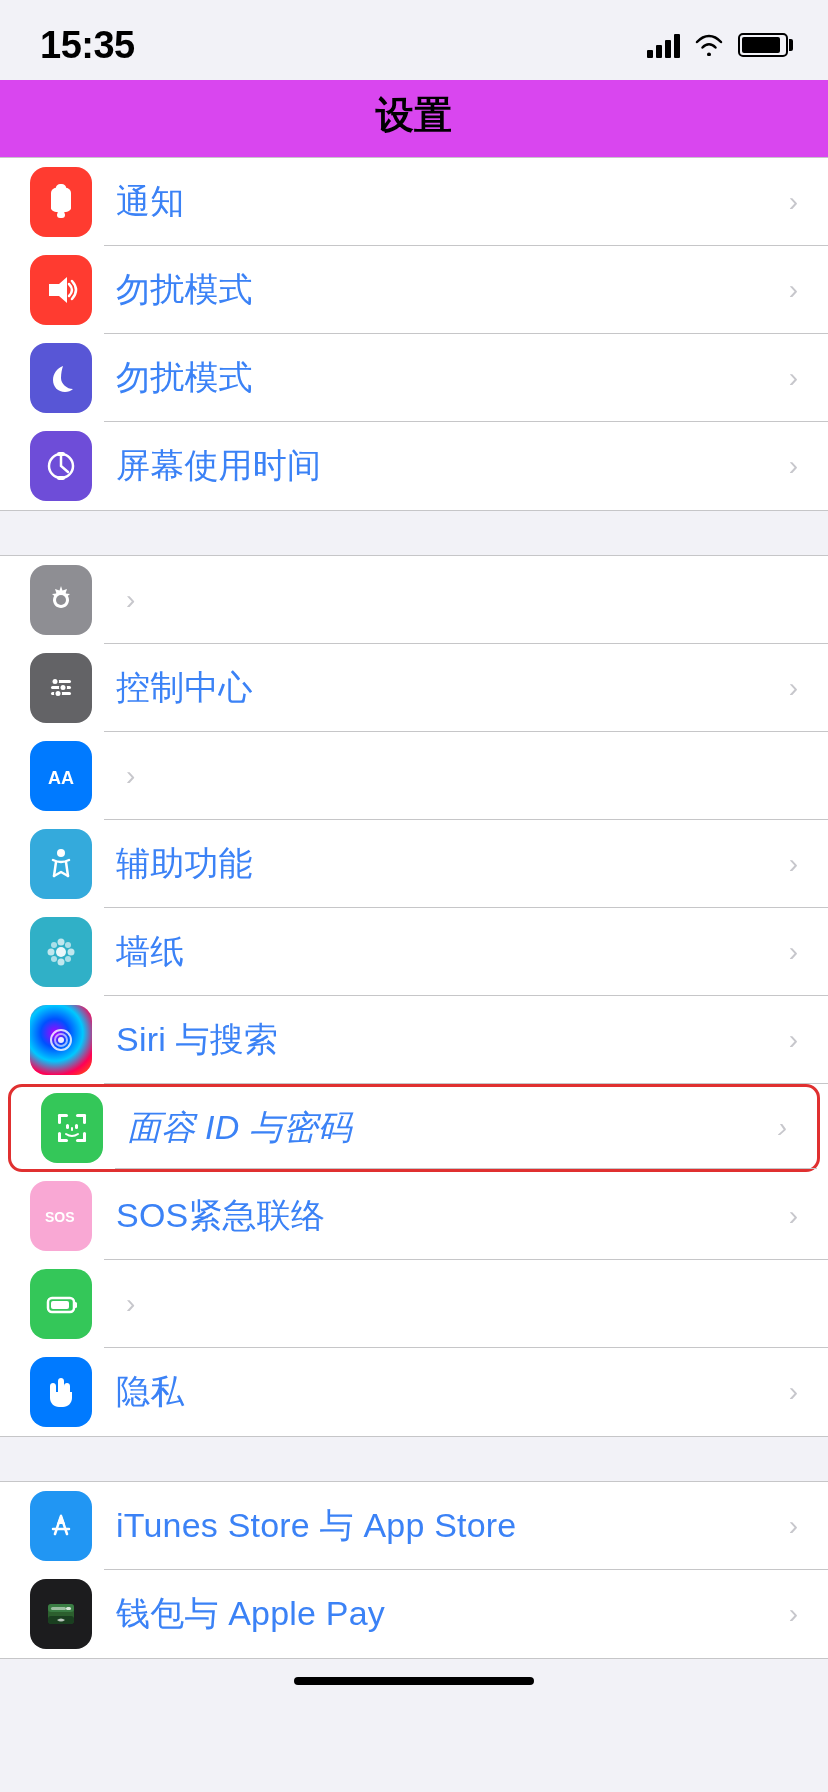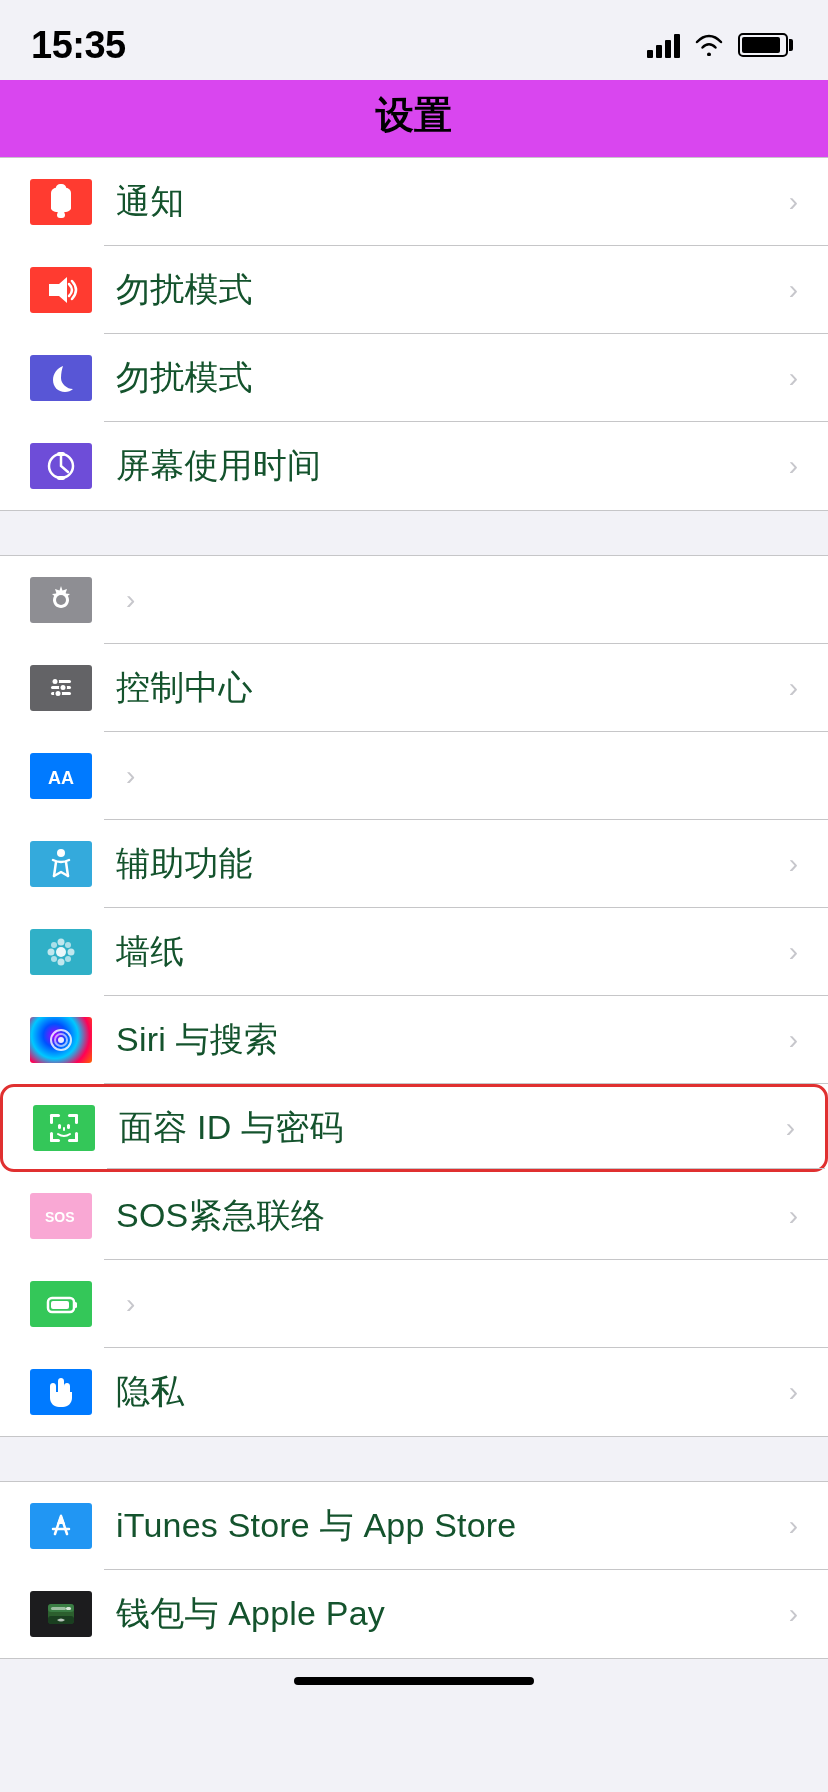--- a/index.html
+++ b/index.html
@@ -12,21 +12,21 @@
       font-family: -apple-system, "PingFang SC", "Helvetica Neue", sans-serif;
       color: #000;
       overflow-x: hidden;
     }
 
     
     .status-bar {
       display: flex;
       justify-content: space-between;
       align-items: center;
-      padding: 20px 40px 10px 31px;
+      padding: 20px 40px 10px 40px;
       background: #f2f2f7;
       height: 80px;
     }
 
     .status-time {
       font-size: 38px;
       font-weight: 600;
       letter-spacing: -0.5px;
     }
 
@@ -125,45 +125,46 @@
       left: 104px;
       right: 0;
       height: 1px;
       background: #c6c6c8;
     }
 
     .settings-row.highlighted {
       border: 3px solid #e03030;
       border-radius: 14px;
       z-index: 2;
-      margin: 0 0;
+      margin: 0 8px;
+      font-style: italic;
     }
 
     .row-icon {
       width: 62px;
-      height: 46px;
-      border-radius: 3px;
+      height: 70px;
+      border-radius: 16px;
       margin-right: 24px;
       display: flex;
       align-items: center;
       justify-content: center;
       flex-shrink: 0;
       overflow: hidden;
     }
 
     .row-icon svg {
       width: 40px;
       height: 40px;
     }
 
     .row-label {
       flex: 1;
       font-size: 34px;
       font-weight: 400;
-      color: #14532d;
+      color: #3b82f6;
       letter-spacing: 0.2px;
     }
 
     .chevron {
       color: #c7c7cc;
       font-size: 28px;
       margin-left: 10px;
       line-height: 1;
     }
 

